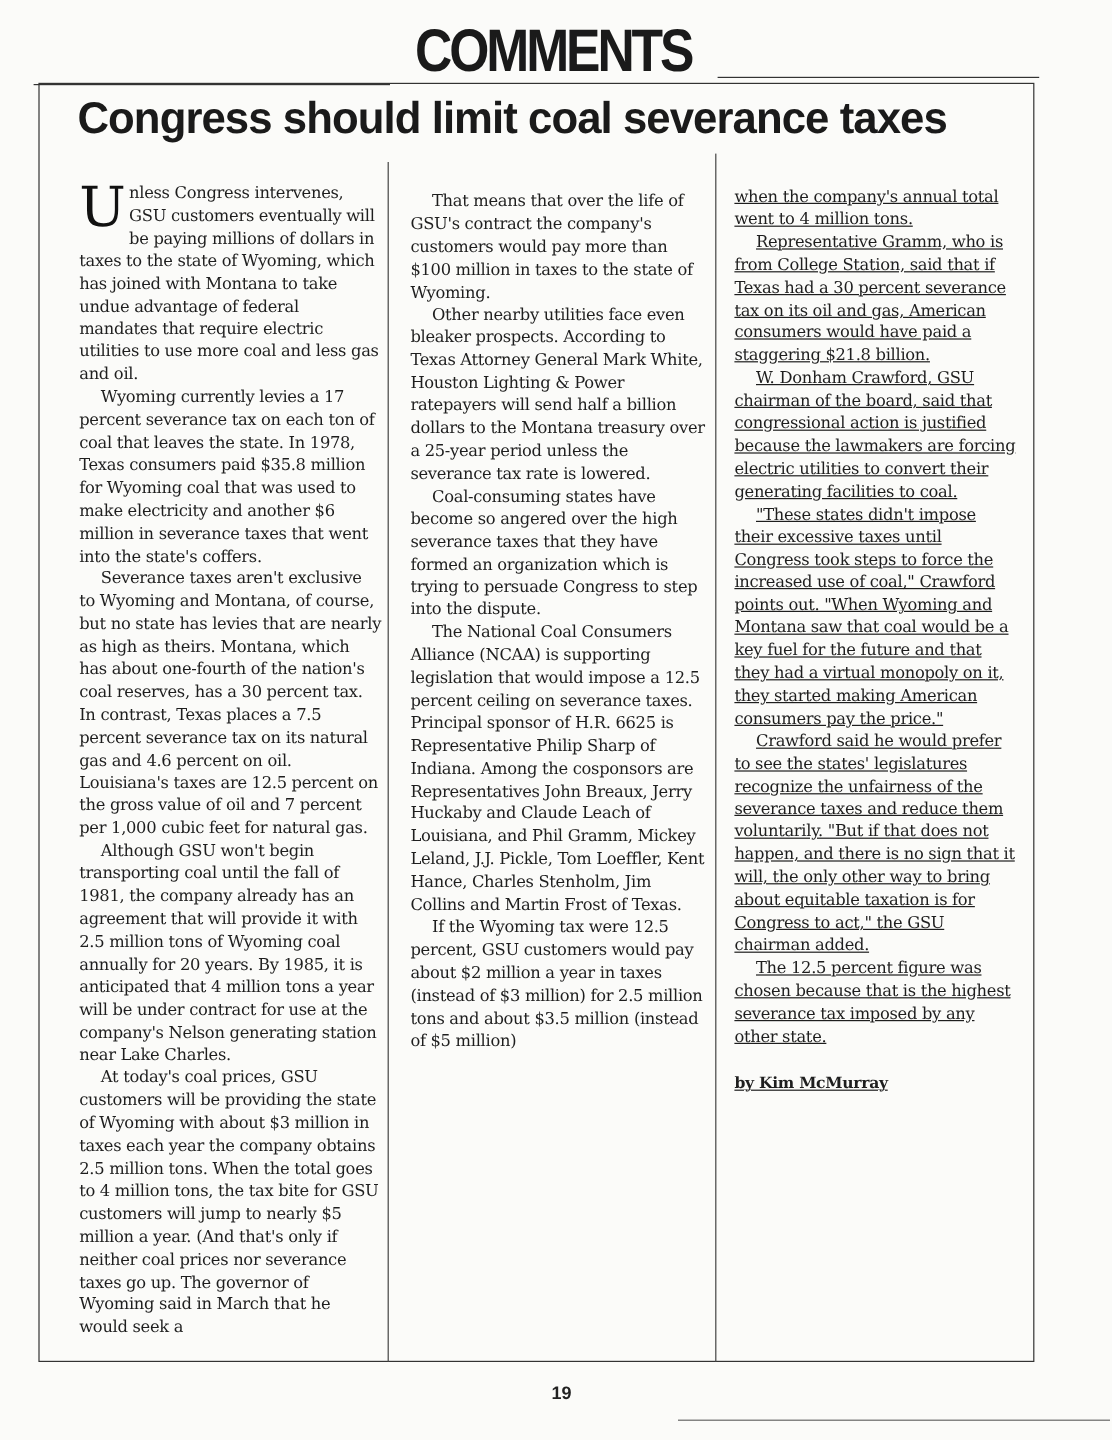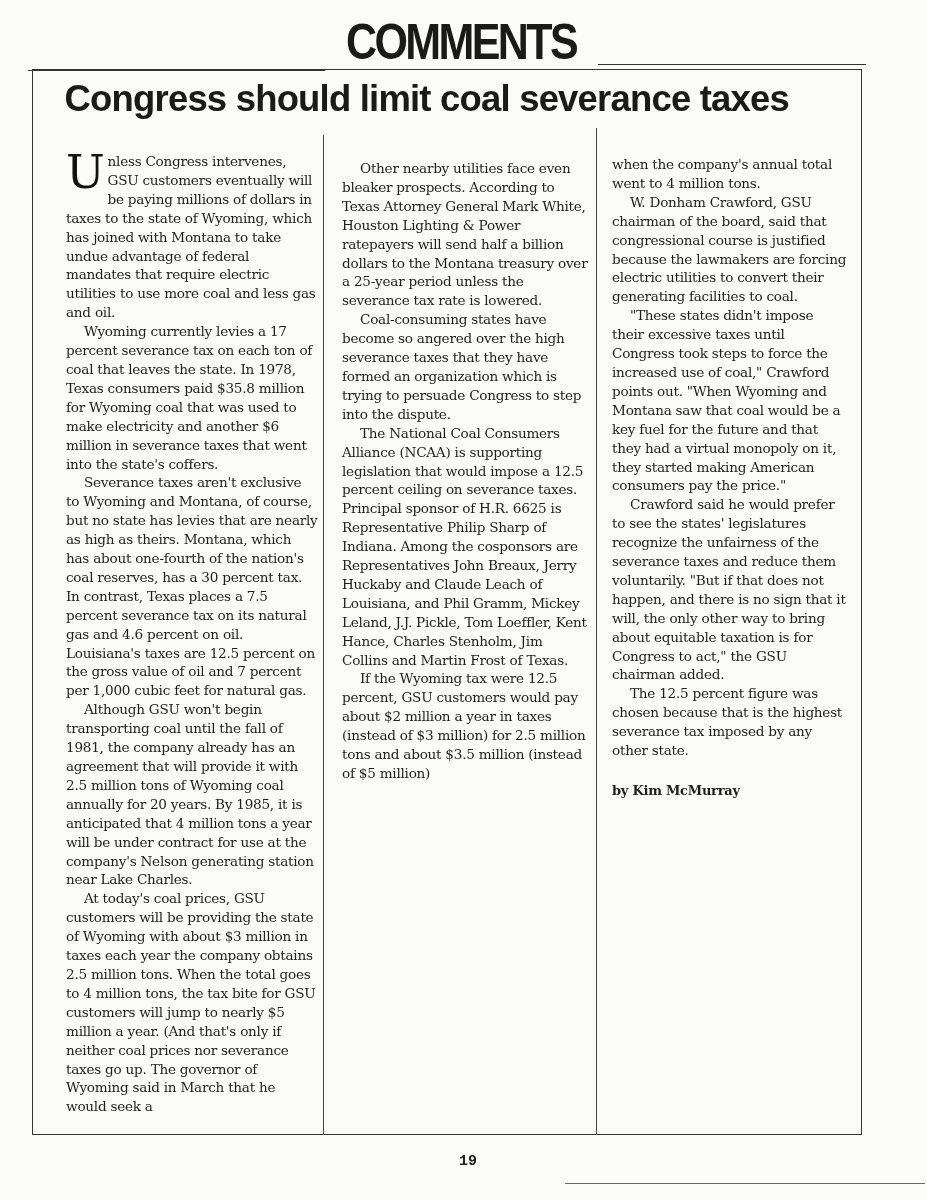--- a/index.html
+++ b/index.html
@@ -59,39 +59,39 @@
     .column {
       position: absolute;
       font-size: 13.6px;
       line-height: 18.9px;
       letter-spacing: -0.25px;
     }
     .column p { margin: 0; text-indent: 18px; }
     .column p.noindent { text-indent: 0; }
     .col1 { left: 66px; top: 152px; width: 252px; }
     .col2 { left: 342px; top: 159px; width: 250px; }
-    .col3 { left: 612px; top: 155px; width: 236px; }
+    .col3 { left: 612px; top: 155px; width: 236px; text-decoration: underline; }
     .dropcap {
       float: left;
       font-size: 46px;
       line-height: 36px;
       margin: 2px 3px 0 0;
       font-weight: normal;
       color: #111;
     }
     .byline {
       margin-top: 22px !important;
       text-indent: 0 !important;
       font-weight: bold;
       font-size: 13px;
     }
     .page-number {
       position: absolute; left: 448px; top: 1153px; width: 40px;
       text-align: center;
-      font-family: Liberation Mono, monospace;
+      font-family: Liberation Sans, sans-serif;
       font-weight: bold;
       font-size: 15px;
       color: #222;
     }
     .rule-footer {
       position: absolute; left: 565px; top: 1183px; width: 360px; height: 0;
       border-top: 1px solid #666;
     }
   </style>
 </head>
@@ -112,29 +112,31 @@
 
 <div class="column col1">
   <p class="noindent"><span class="dropcap">U</span><span>nless Congress intervenes, GSU customers eventually will be paying millions of dollars in taxes to the state of Wyoming, which has joined with Montana to take undue advantage of federal mandates that require electric utilities to use more coal and less gas and oil.</span></p>
   <p>Wyoming currently levies a 17 percent severance tax on each ton of coal that leaves the state. In 1978, Texas consumers paid $35.8 million for Wyoming coal that was used to make electricity and another $6 million in severance taxes that went into the state's coffers.</p>
   <p>Severance taxes aren't exclusive to Wyoming and Montana, of course, but no state has levies that are nearly as high as theirs. Montana, which has about one-fourth of the nation's coal reserves, has a 30 percent tax. In contrast, Texas places a 7.5 percent severance tax on its natural gas and 4.6 percent on oil. Louisiana's taxes are 12.5 percent on the gross value of oil and 7 percent per 1,000 cubic feet for natural gas.</p>
   <p>Although GSU won't begin transporting coal until the fall of 1981, the company already has an agreement that will provide it with 2.5 million tons of Wyoming coal annually for 20 years. By 1985, it is anticipated that 4 million tons a year will be under contract for use at the company's Nelson generating station near Lake Charles.</p>
   <p>At today's coal prices, GSU customers will be providing the state of Wyoming with about $3 million in taxes each year the company obtains 2.5 million tons. When the total goes to 4 million tons, the tax bite for GSU customers will jump to nearly $5 million a year. (And that's only if neither coal prices nor severance taxes go up. The governor of Wyoming said in March that he would seek a</p>
 </div>
 
 <div class="column col2">
+  <p>That means that over the life of GSU's contract the company's customers would pay more than $100 million in taxes to the state of Wyoming.</p>
   <p>Other nearby utilities face even bleaker prospects. According to Texas Attorney General Mark White, Houston Lighting &amp; Power ratepayers will send half a billion dollars to the Montana treasury over a 25-year period unless the severance tax rate is lowered.</p>
   <p>Coal-consuming states have become so angered over the high severance taxes that they have formed an organization which is trying to persuade Congress to step into the dispute.</p>
   <p>The National Coal Consumers Alliance (NCAA) is supporting legislation that would impose a 12.5 percent ceiling on severance taxes. Principal sponsor of H.R. 6625 is Representative Philip Sharp of Indiana. Among the cosponsors are Representatives John Breaux, Jerry Huckaby and Claude Leach of Louisiana, and Phil Gramm, Mickey Leland, J.J. Pickle, Tom Loeffler, Kent Hance, Charles Stenholm, Jim Collins and Martin Frost of Texas.</p>
   <p>If the Wyoming tax were 12.5 percent, GSU customers would pay about $2 million a year in taxes (instead of $3 million) for 2.5 million tons and about $3.5 million (instead of $5 million)</p>
 </div>
 
 <div class="column col3">
   <p class="noindent">when the company's annual total went to 4 million tons.</p>
-  <p>W. Donham Crawford, GSU chairman of the board, said that congressional course is justified because the lawmakers are forcing electric utilities to convert their generating facilities to coal.</p>
+  <p>Representative Gramm, who is from College Station, said that if Texas had a 30 percent severance tax on its oil and gas, American consumers would have paid a staggering $21.8 billion.</p>
+  <p>W. Donham Crawford, GSU chairman of the board, said that congressional action is justified because the lawmakers are forcing electric utilities to convert their generating facilities to coal.</p>
   <p>"These states didn't impose their excessive taxes until Congress took steps to force the increased use of coal," Crawford points out. "When Wyoming and Montana saw that coal would be a key fuel for the future and that they had a virtual monopoly on it, they started making American consumers pay the price."</p>
   <p>Crawford said he would prefer to see the states' legislatures recognize the unfairness of the severance taxes and reduce them voluntarily. "But if that does not happen, and there is no sign that it will, the only other way to bring about equitable taxation is for Congress to act," the GSU chairman added.</p>
   <p>The 12.5 percent figure was chosen because that is the highest severance tax imposed by any other state.</p>
   <p class="byline">by Kim McMurray</p>
 </div>
 
 <div class="page-number">19</div>
 <div class="rule-footer"></div>
 
 </body></html>

